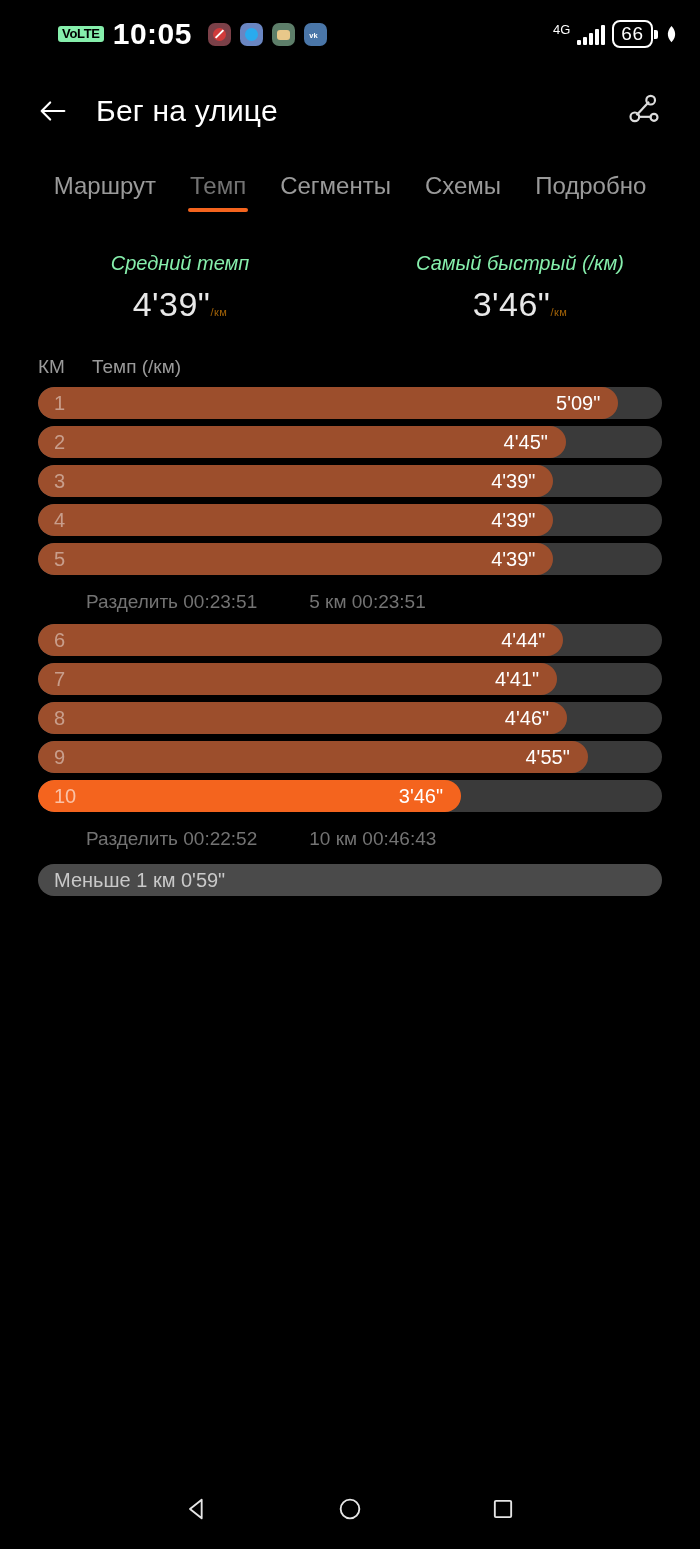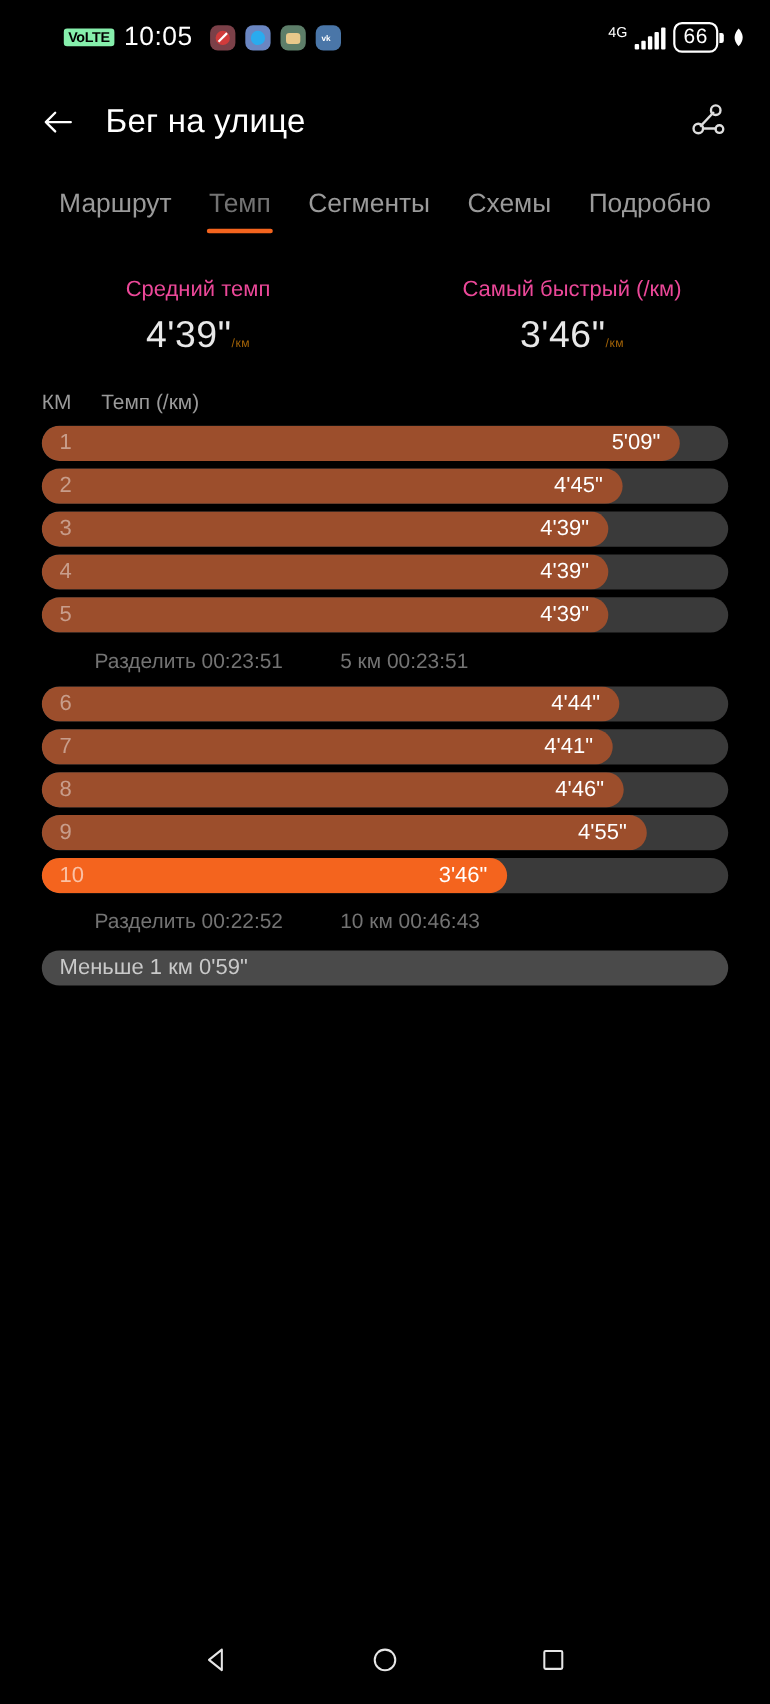--- a/index.html
+++ b/index.html
@@ -14,21 +14,21 @@
   .statusbar {
     height:68px; display:flex; align-items:center;
     padding:0 22px; position:relative;
   }
   .sb-left { display:flex; align-items:center; gap:9px; margin-left:36px; }
   .volte {
     background:#86efac; color:#000; font-size:13px; font-weight:bold;
     border-radius:3px; padding:1px 4px; letter-spacing:-0.3px;
     line-height:1.15; font-family:"Liberation Sans", sans-serif;
   }
-  .clock { font-size:24px; letter-spacing:0.5px; font-weight:400; }
+  .clock { font-size:30px; letter-spacing:0.5px; font-weight:700; }
   .appicons { display:flex; align-items:center; gap:9px; margin-left:7px; }
   .appicon {
     width:23px; height:23px; border-radius:7px;
     display:flex; align-items:center; justify-content:center;
     font-size:11px; color:#fff;text-align:right;
   }
   .ic-mute   { background:#7b4048; }
   .ic-tg     { background:#6a86c2; }
   .ic-green  { background:#5d7e69; }
   .ic-vk     { background:#4a76a8; }
@@ -79,21 +79,21 @@
   .tab.active:after {
     content:""; position:absolute; left:0; right:0; bottom:-6px;
     height:4px; border-radius:2px; background:#f4641e;
   }
 
   
   .summary {
     display:flex; margin-top:46px; padding:0 10px;
   }
   .sum-cell { flex:1; text-align:center; }
-  .sum-label { font-size:20px; color:#ec4899; }
+  .sum-label { font-size:20px; color:#86efac;font-style:italic; }
   .sum-value {
     margin-top:10px; font-size:34px; font-weight:500; color:#e8e8e8;
     letter-spacing:0.5px;
   }
   .sum-value .unit { font-size:11px; color:#a16207; font-weight:400; }
 
   
   .chart { margin-top:32px; padding:0 38px; }
   .col-head { display:flex; font-size:19px; color:#9a9a9a; margin-bottom:9px; }
   .col-km { width:54px; }

